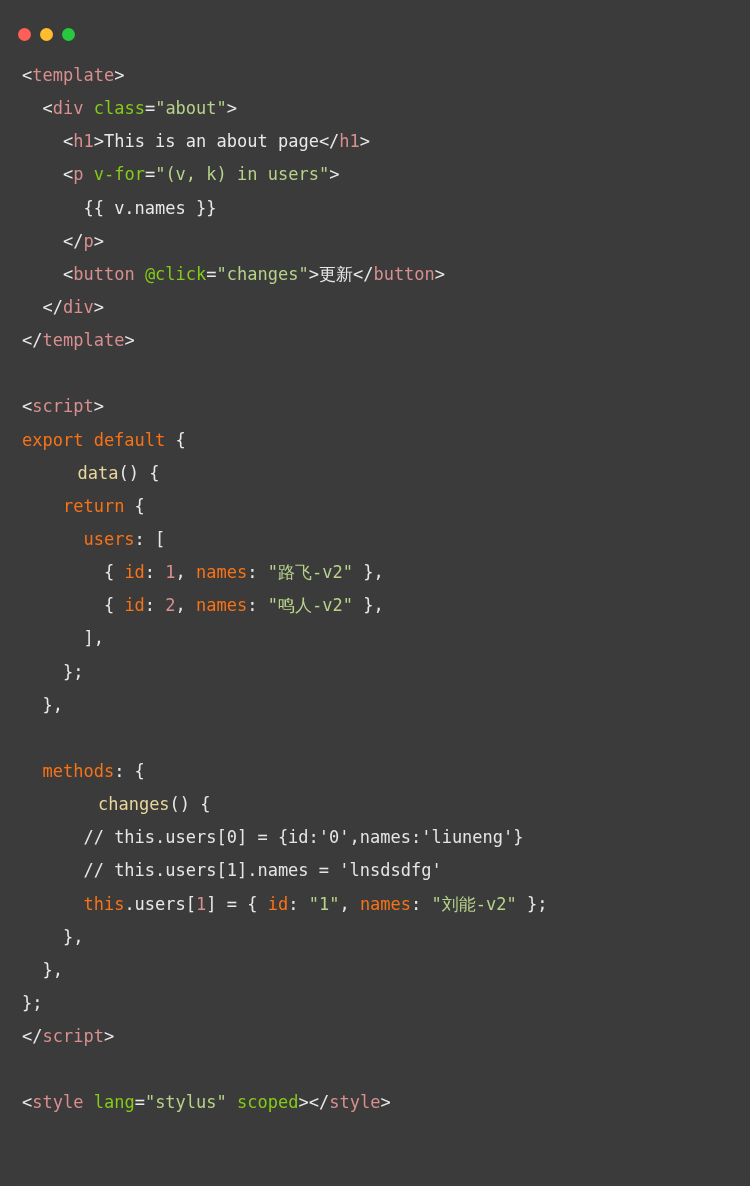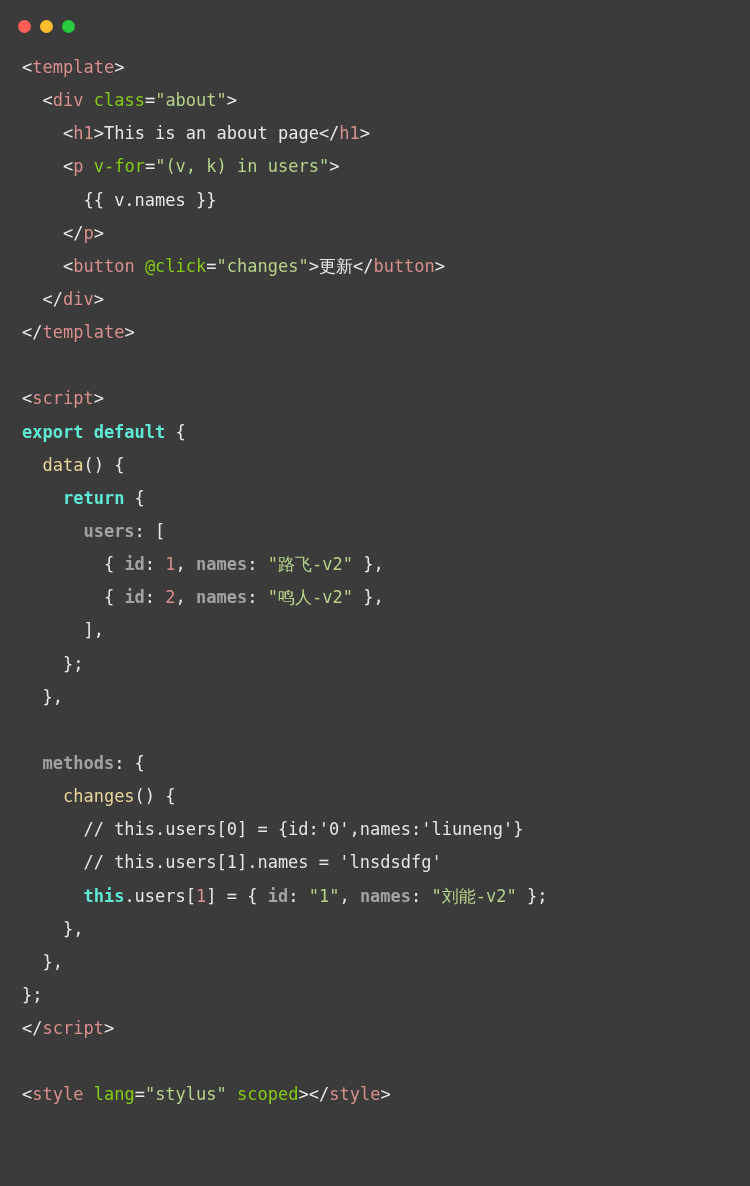--- a/index.html
+++ b/index.html
@@ -10,21 +10,21 @@
     line-height: 1.95;
     width: 750px;
     height: 1186px;
     overflow: hidden;
   }
   .window {
     background: #3b3b3b;
     border-radius: 10px;
     width: 100%;
     height: 100%;
-    padding-top: 20px;
+    padding-top: 28px;
   }
   .titlebar {
     display: flex;
     gap: 9px;
     padding-left: 18px;
     padding-bottom: 18px;
   }
   .dot {
     width: 13px;
     height: 13px;
@@ -35,26 +35,26 @@
   .dot.green { background: #27c93f; }
   .code {
     padding-left: 22px;
     white-space: pre;
     color: #e8e8e8;
   }
   .tag { color: #d98f8f; }
   .attr { color: #84cc16; }
   .val { color: #b7d389; }
   .plain { color: #e8e8e8; }
-  .keyword { color: #5eead4; font-weight: bold; }
-  .func { color: #e8d79a; }
+  .keyword { color: #f97316; }
+  .func { color: #e8d79a; margin-left: 35px; }
   .num { color: #d98f8f; }
   .str { color: #b7d389; }
   .comment { color: #e5e5e5; }
-  .prop { color: #a3a3a3; font-weight: bold; }
+  .prop { color: #f97316; }
 </style>
 </head>
 <body>
 
 <div class="window">
   <div class="titlebar">
     <div class="dot red"></div>
     <div class="dot yellow"></div>
     <div class="dot green"></div>
   </div>

